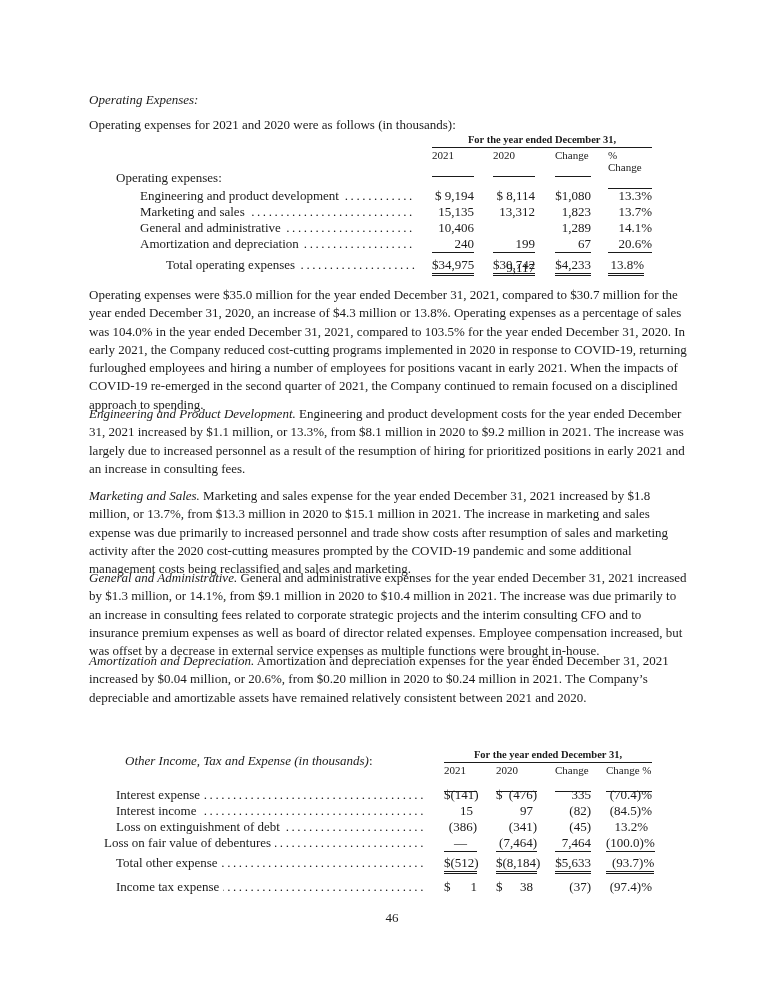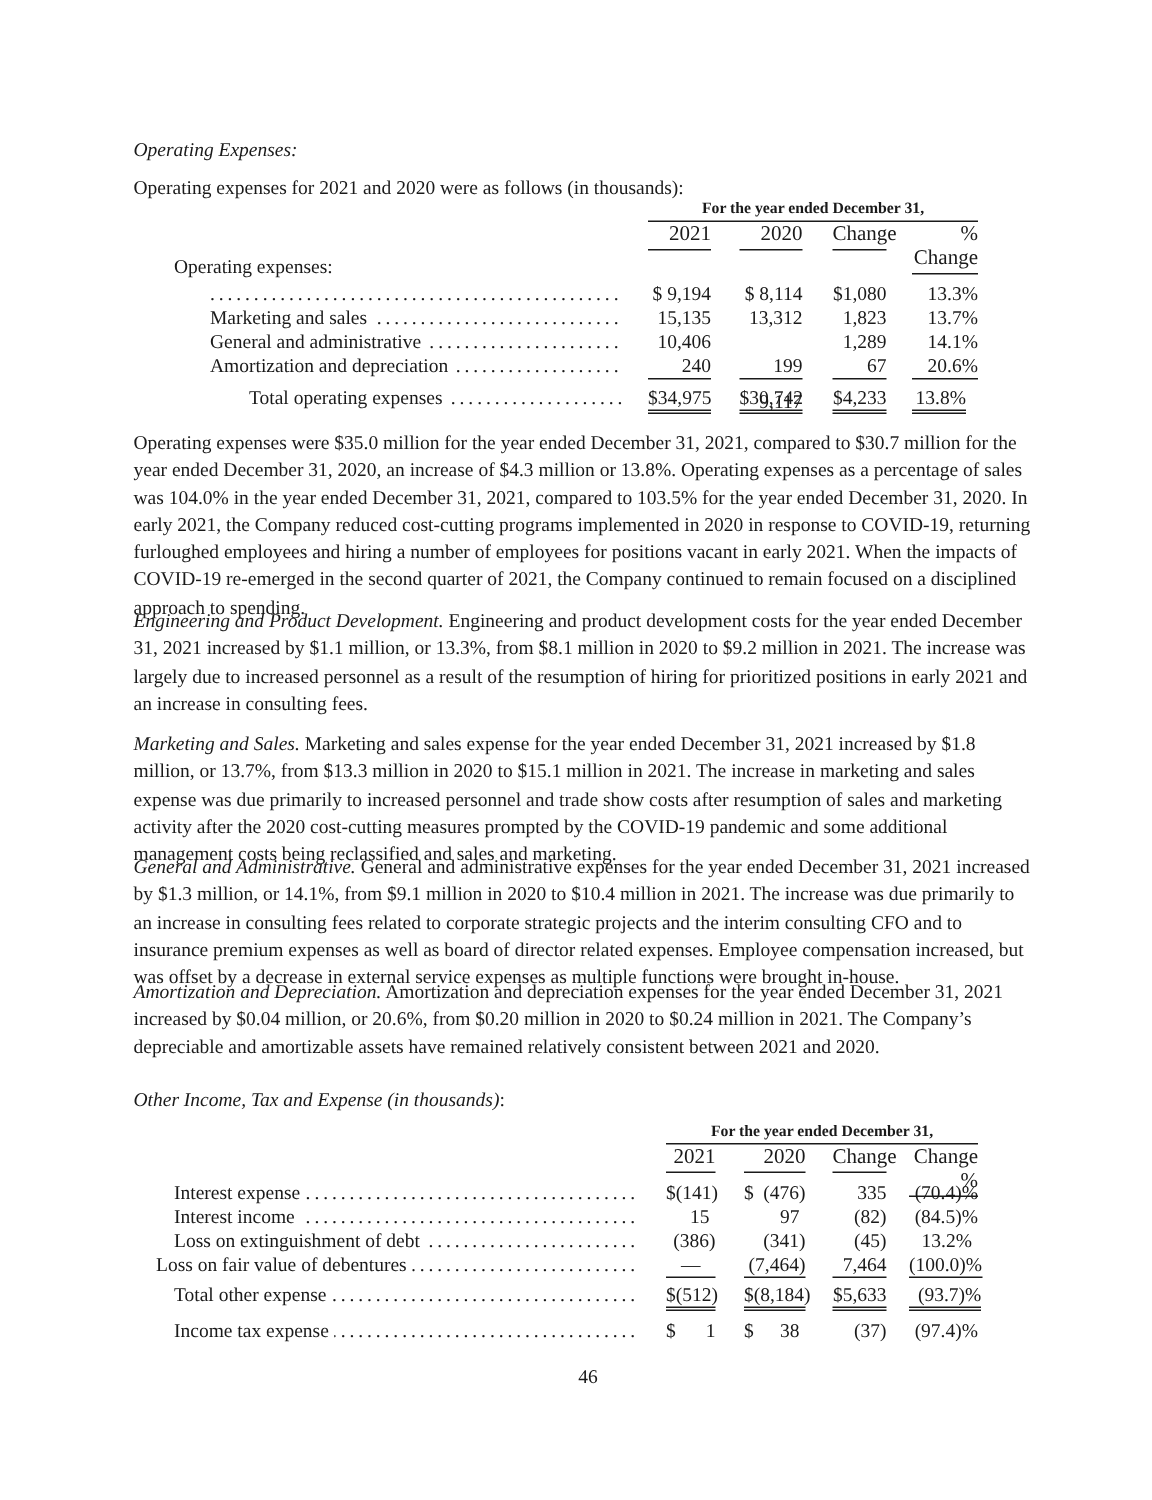--- a/index.html
+++ b/index.html
@@ -14,22 +14,22 @@
     font-size: 13px; line-height: 18.3px; margin: 0;
   }
   .ital { font-style: italic; }
   .heading { position: absolute; left: 89px; font-size: 13px; font-style: italic; }
   .intro { position: absolute; left: 89px; font-size: 13px; }
   .colhead-group {
     position: absolute; font-size: 10.5px; font-weight: bold; text-align: center;
     border-bottom: 1.3px solid #1a1a1a; padding-bottom: 2px;
   }
   .colhead {
-    position: absolute; font-size: 14px; text-align: right;
-    border-bottom: 1.3px solid #1a1a1a; padding-bottom: 1px;
+    position: absolute; font-size: 11px; text-align: left;
+    border-bottom: 1.3px solid #1a1a1a; padding-bottom: 15px;
   }
   .row { position: absolute; left: 0; width: 768px; height: 16px; font-size: 13px; }
   .label { position: absolute; white-space: nowrap; overflow: hidden; }
   .label .txt { background: #fff; padding-right: 4px; }
   .dots {
     position: absolute; white-space: nowrap; overflow: hidden; letter-spacing: 2.6px;
   }
   .cell { position: absolute; text-align: right; white-space: nowrap; }
   .cell .cur { position: absolute; left: 0; }
   .u1 { border-bottom: 1.2px solid #1a1a1a; }
@@ -46,20 +46,21 @@
   <div class="colhead-group" style="left:432px; width:220px; top:134px;">For the year ended December 31,</div>
   <div class="colhead" style="left:432px; width:42px; top:149px;">2021</div>
   <div class="colhead" style="left:493px; width:42px; top:149px;">2020</div>
   <div class="colhead" style="left:555px; width:36px; top:149px;">Change</div>
   <div class="colhead" style="left:608px; width:44px; top:149px;">% Change</div>
 
   <div class="abs" style="left:116px; top:170px; font-size:13px;">Operating expenses:</div>
 
   <div class="row" style="top:188px;">
     <div class="dots" style="left:140px; width:275px;">................................................................</div>
+    <div class="label" style="left:140px;"><span class="txt">Engineering and product development</span></div>
     <div class="cell" style="left:432px; width:42px;">$ 9,194</div>
     <div class="cell" style="left:493px; width:42px;">$ 8,114</div>
     <div class="cell" style="left:555px; width:36px;">$1,080</div>
     <div class="cell" style="left:608px; width:44px;">13.3%</div>
   </div>
 
   <div class="row" style="top:204px;">
     <div class="dots" style="left:140px; width:275px;">................................................................</div>
     <div class="label" style="left:140px;"><span class="txt">Marketing and sales</span></div>
     <div class="cell" style="left:432px; width:42px;">15,135</div>
@@ -99,21 +100,21 @@
 <p class="para" style="top:286px;">Operating expenses were $35.0 million for the year ended December 31, 2021, compared to $30.7 million for the year ended December 31, 2020, an increase of $4.3 million or 13.8%. Operating expenses as a percentage of sales was 104.0% in the year ended December 31, 2021, compared to 103.5% for the year ended December 31, 2020. In early 2021, the Company reduced cost-cutting programs implemented in 2020 in response to COVID-19, returning furloughed employees and hiring a number of employees for positions vacant in early 2021. When the impacts of COVID-19 re-emerged in the second quarter of 2021, the Company continued to remain focused on a disciplined approach to spending.</p>
 
 <p class="para" style="top:405px;"><span class="ital">Engineering and Product Development.</span><span> Engineering and product development costs for the year ended December 31, 2021 increased by $1.1 million, or 13.3%, from $8.1 million in 2020 to $9.2 million in 2021. The increase was largely due to increased personnel as a result of the resumption of hiring for prioritized positions in early 2021 and an increase in consulting fees.</span></p>
 
 <p class="para" style="top:487px;"><span class="ital">Marketing and Sales.</span><span> Marketing and sales expense for the year ended December 31, 2021 increased by $1.8 million, or 13.7%, from $13.3 million in 2020 to $15.1 million in 2021. The increase in marketing and sales expense was due primarily to increased personnel and trade show costs after resumption of sales and marketing activity after the 2020 cost-cutting measures prompted by the COVID-19 pandemic and some additional management costs being reclassified and sales and marketing.</span></p>
 
 <p class="para" style="top:569px;"><span class="ital">General and Administrative.</span><span> General and administrative expenses for the year ended December 31, 2021 increased by $1.3 million, or 14.1%, from $9.1 million in 2020 to $10.4 million in 2021. The increase was due primarily to an increase in consulting fees related to corporate strategic projects and the interim consulting CFO and to insurance premium expenses as well as board of director related expenses. Employee compensation increased, but was offset by a decrease in external service expenses as multiple functions were brought in-house.</span></p>
 
 <p class="para" style="top:652px;"><span class="ital">Amortization and Depreciation.</span><span> Amortization and depreciation expenses for the year ended December 31, 2021 increased by $0.04 million, or 20.6%, from $0.20 million in 2020 to $0.24 million in 2021. The Company’s depreciable and amortizable assets have remained relatively consistent between 2021 and 2020.</span></p>
 
-<div class="heading" style="top:725px;"><span>Other Income, Tax and Expense (in thousands)</span><span style="font-style:normal;">:</span></div>
+<div class="heading" style="top:753px;margin-left:36px;"><span>Other Income, Tax and Expense (in thousands)</span><span style="font-style:normal;">:</span></div>
 
 <div>
   <div class="colhead-group" style="left:444px; width:208px; top:749px;">For the year ended December 31,</div>
   <div class="colhead" style="left:444px; width:33px; top:764px;">2021</div>
   <div class="colhead" style="left:496px; width:41px; top:764px;">2020</div>
   <div class="colhead" style="left:555px; width:36px; top:764px;">Change</div>
   <div class="colhead" style="left:606px; width:46px; top:764px;">Change %</div>
 
   <div class="row" style="top:787px;">
     <div class="dots" style="left:116px; width:310px;">..........................................................................</div>

